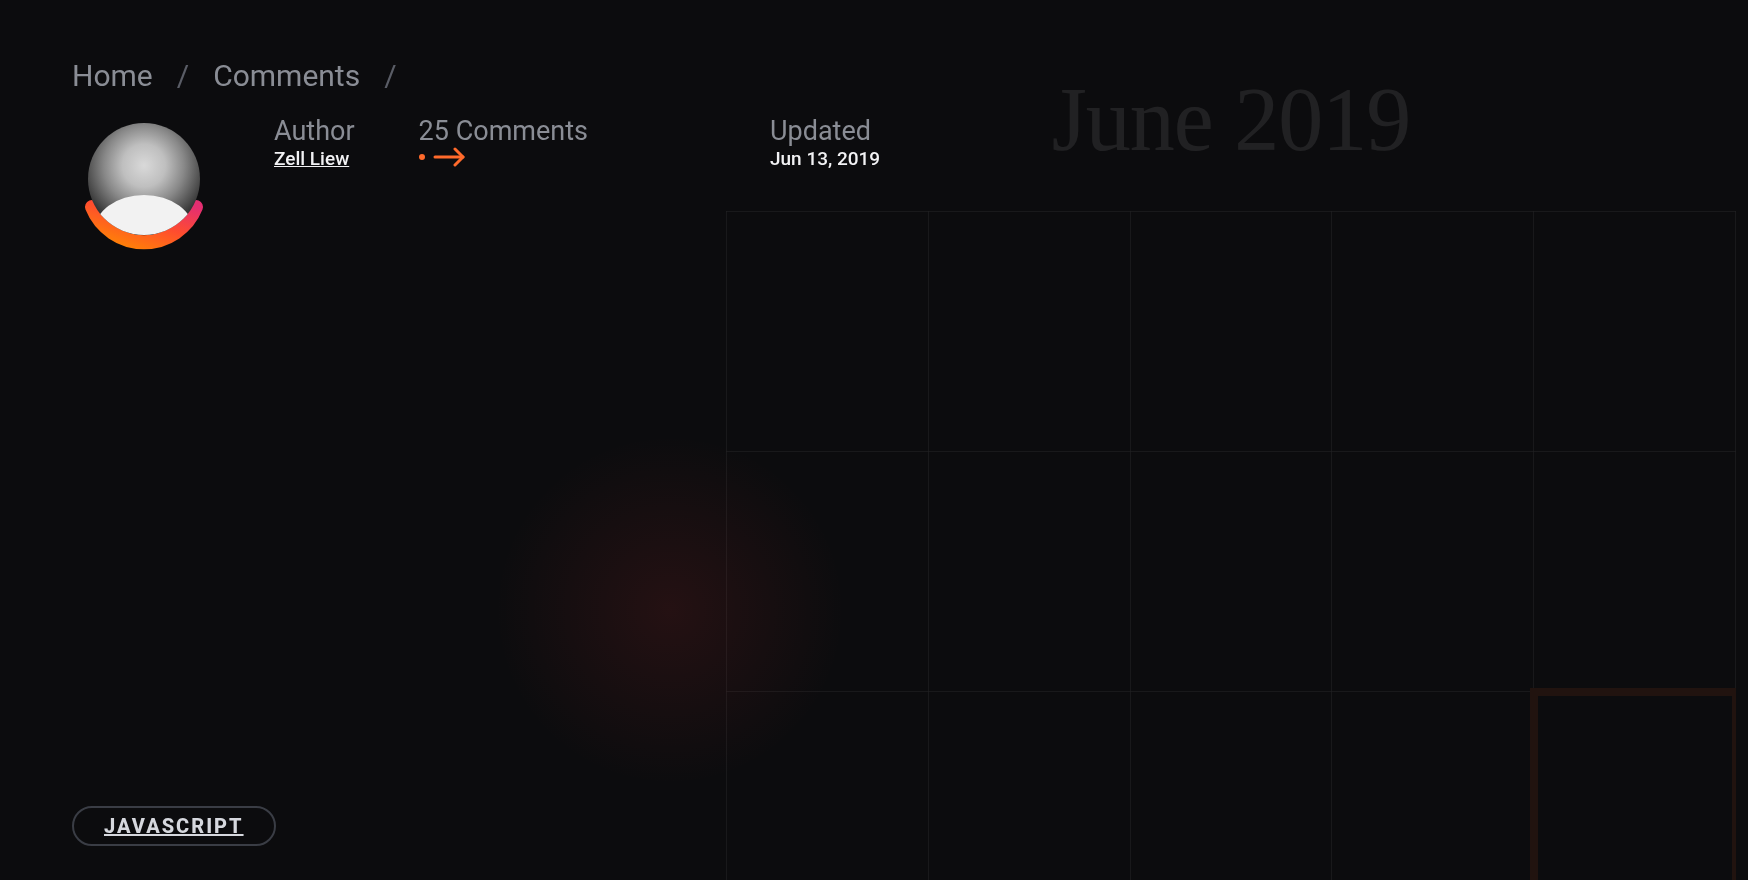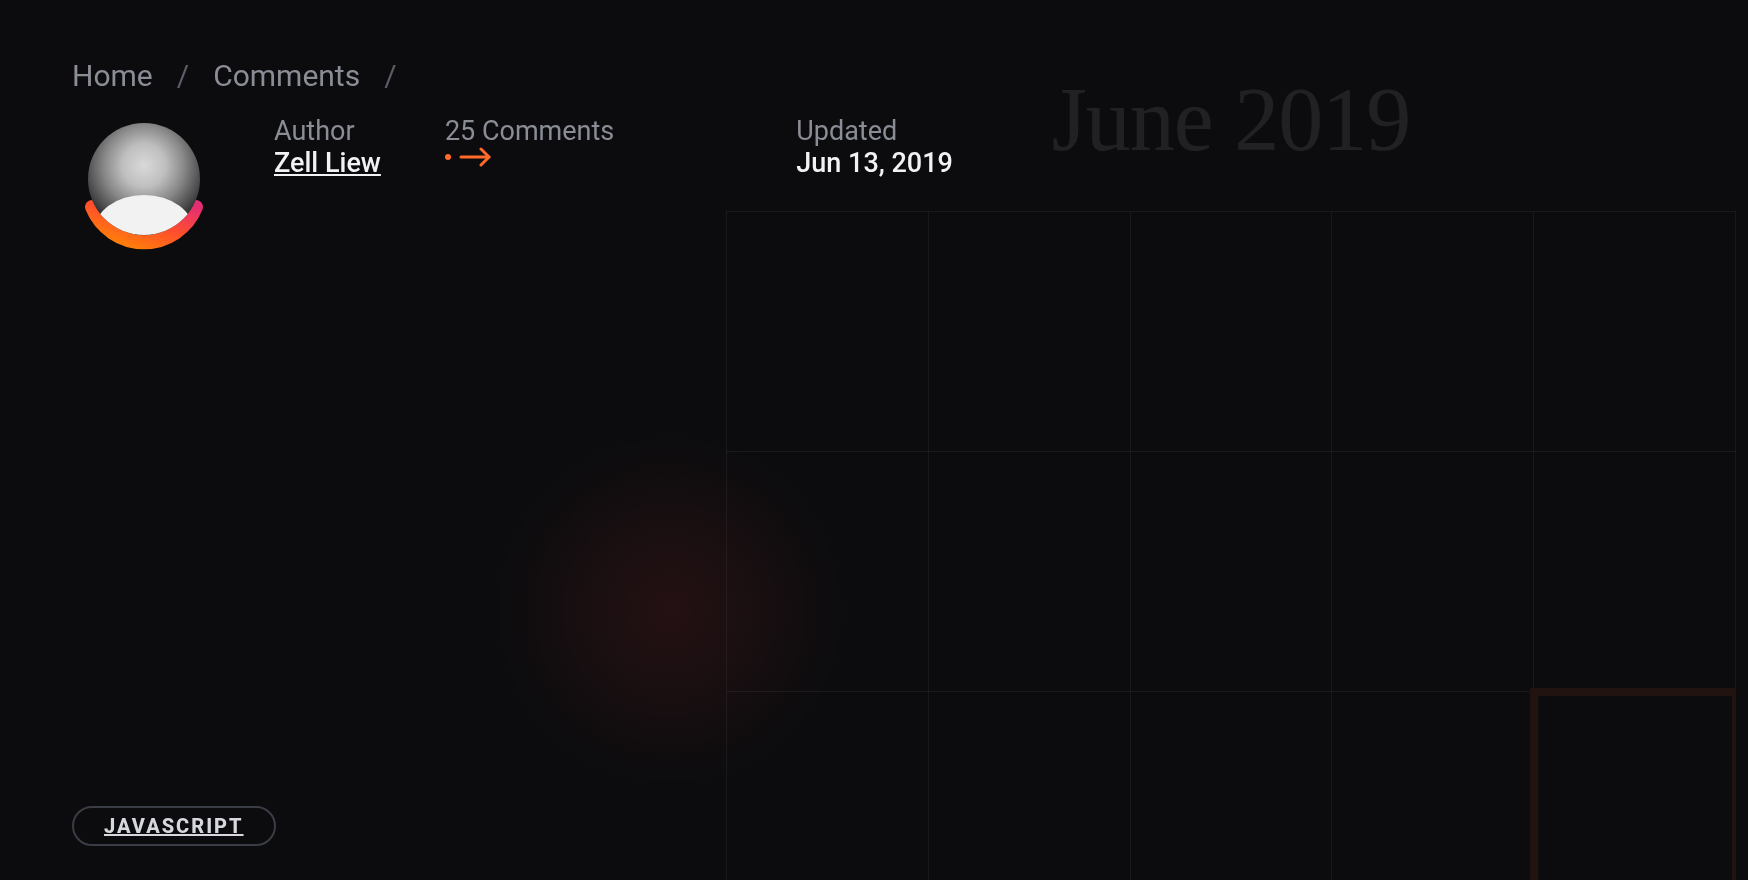--- a/index.html
+++ b/index.html
@@ -121,21 +121,21 @@
     flex-direction: column;
     gap: 0;
     margin-right: 64px;
   }
   .meta-label {
     font-size: 27px;
     color: #8a8d95;
     font-weight: 400;
   }
   .meta-value {
-    font-size: 27px;
+    font-size: 19px;
     color: #f2f2f4;
     font-weight: 500;
   }
   .meta-link {
     font-size: 27px;
     color: #f2f2f4;
     font-weight: 500;
     display: inline-flex;
     align-items: center;
     gap: 14px;

